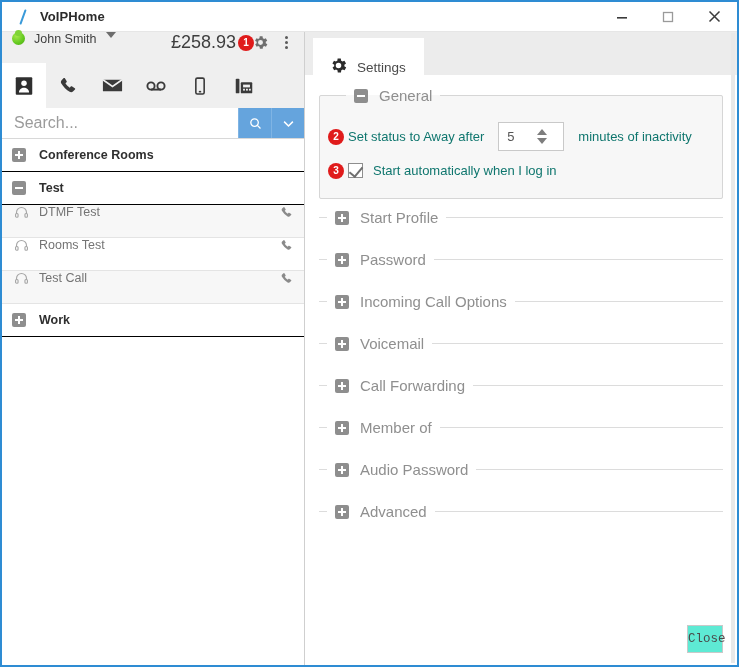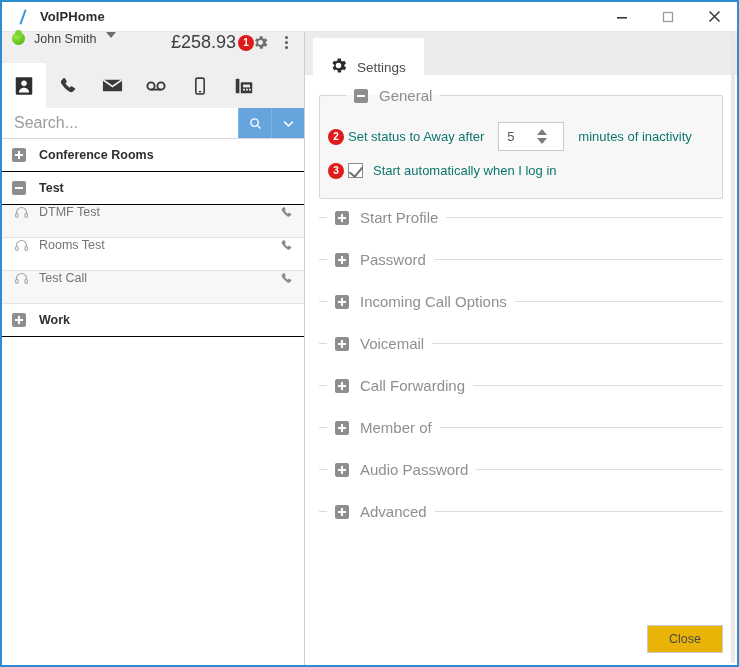--- a/index.html
+++ b/index.html
@@ -354,26 +354,26 @@
 
   .footer {
     height: 52px;
     flex: 0 0 52px;
     display: flex;
     align-items: center;
     justify-content: flex-end;
     padding-right: 14px;
   }
   .close-btn {
-    width: 76px; height: 28px;
+    width: 36px; height: 28px;
     border: 1px solid #c9c9c9;
-    background: #eab308;
+    background: #5eead4;
     font-size: 12.5px;
     color: #4a4a4a;
-    font-family: Liberation Sans, sans-serif;
+    font-family: Liberation Mono, monospace;
     cursor: pointer;
   }
   .scroll-strip {
     position: absolute;
     right: 2px; top: 31px; bottom: 2px;
     width: 4px;
     background: #e9e9e9;
   }
 </style>
 </head>

